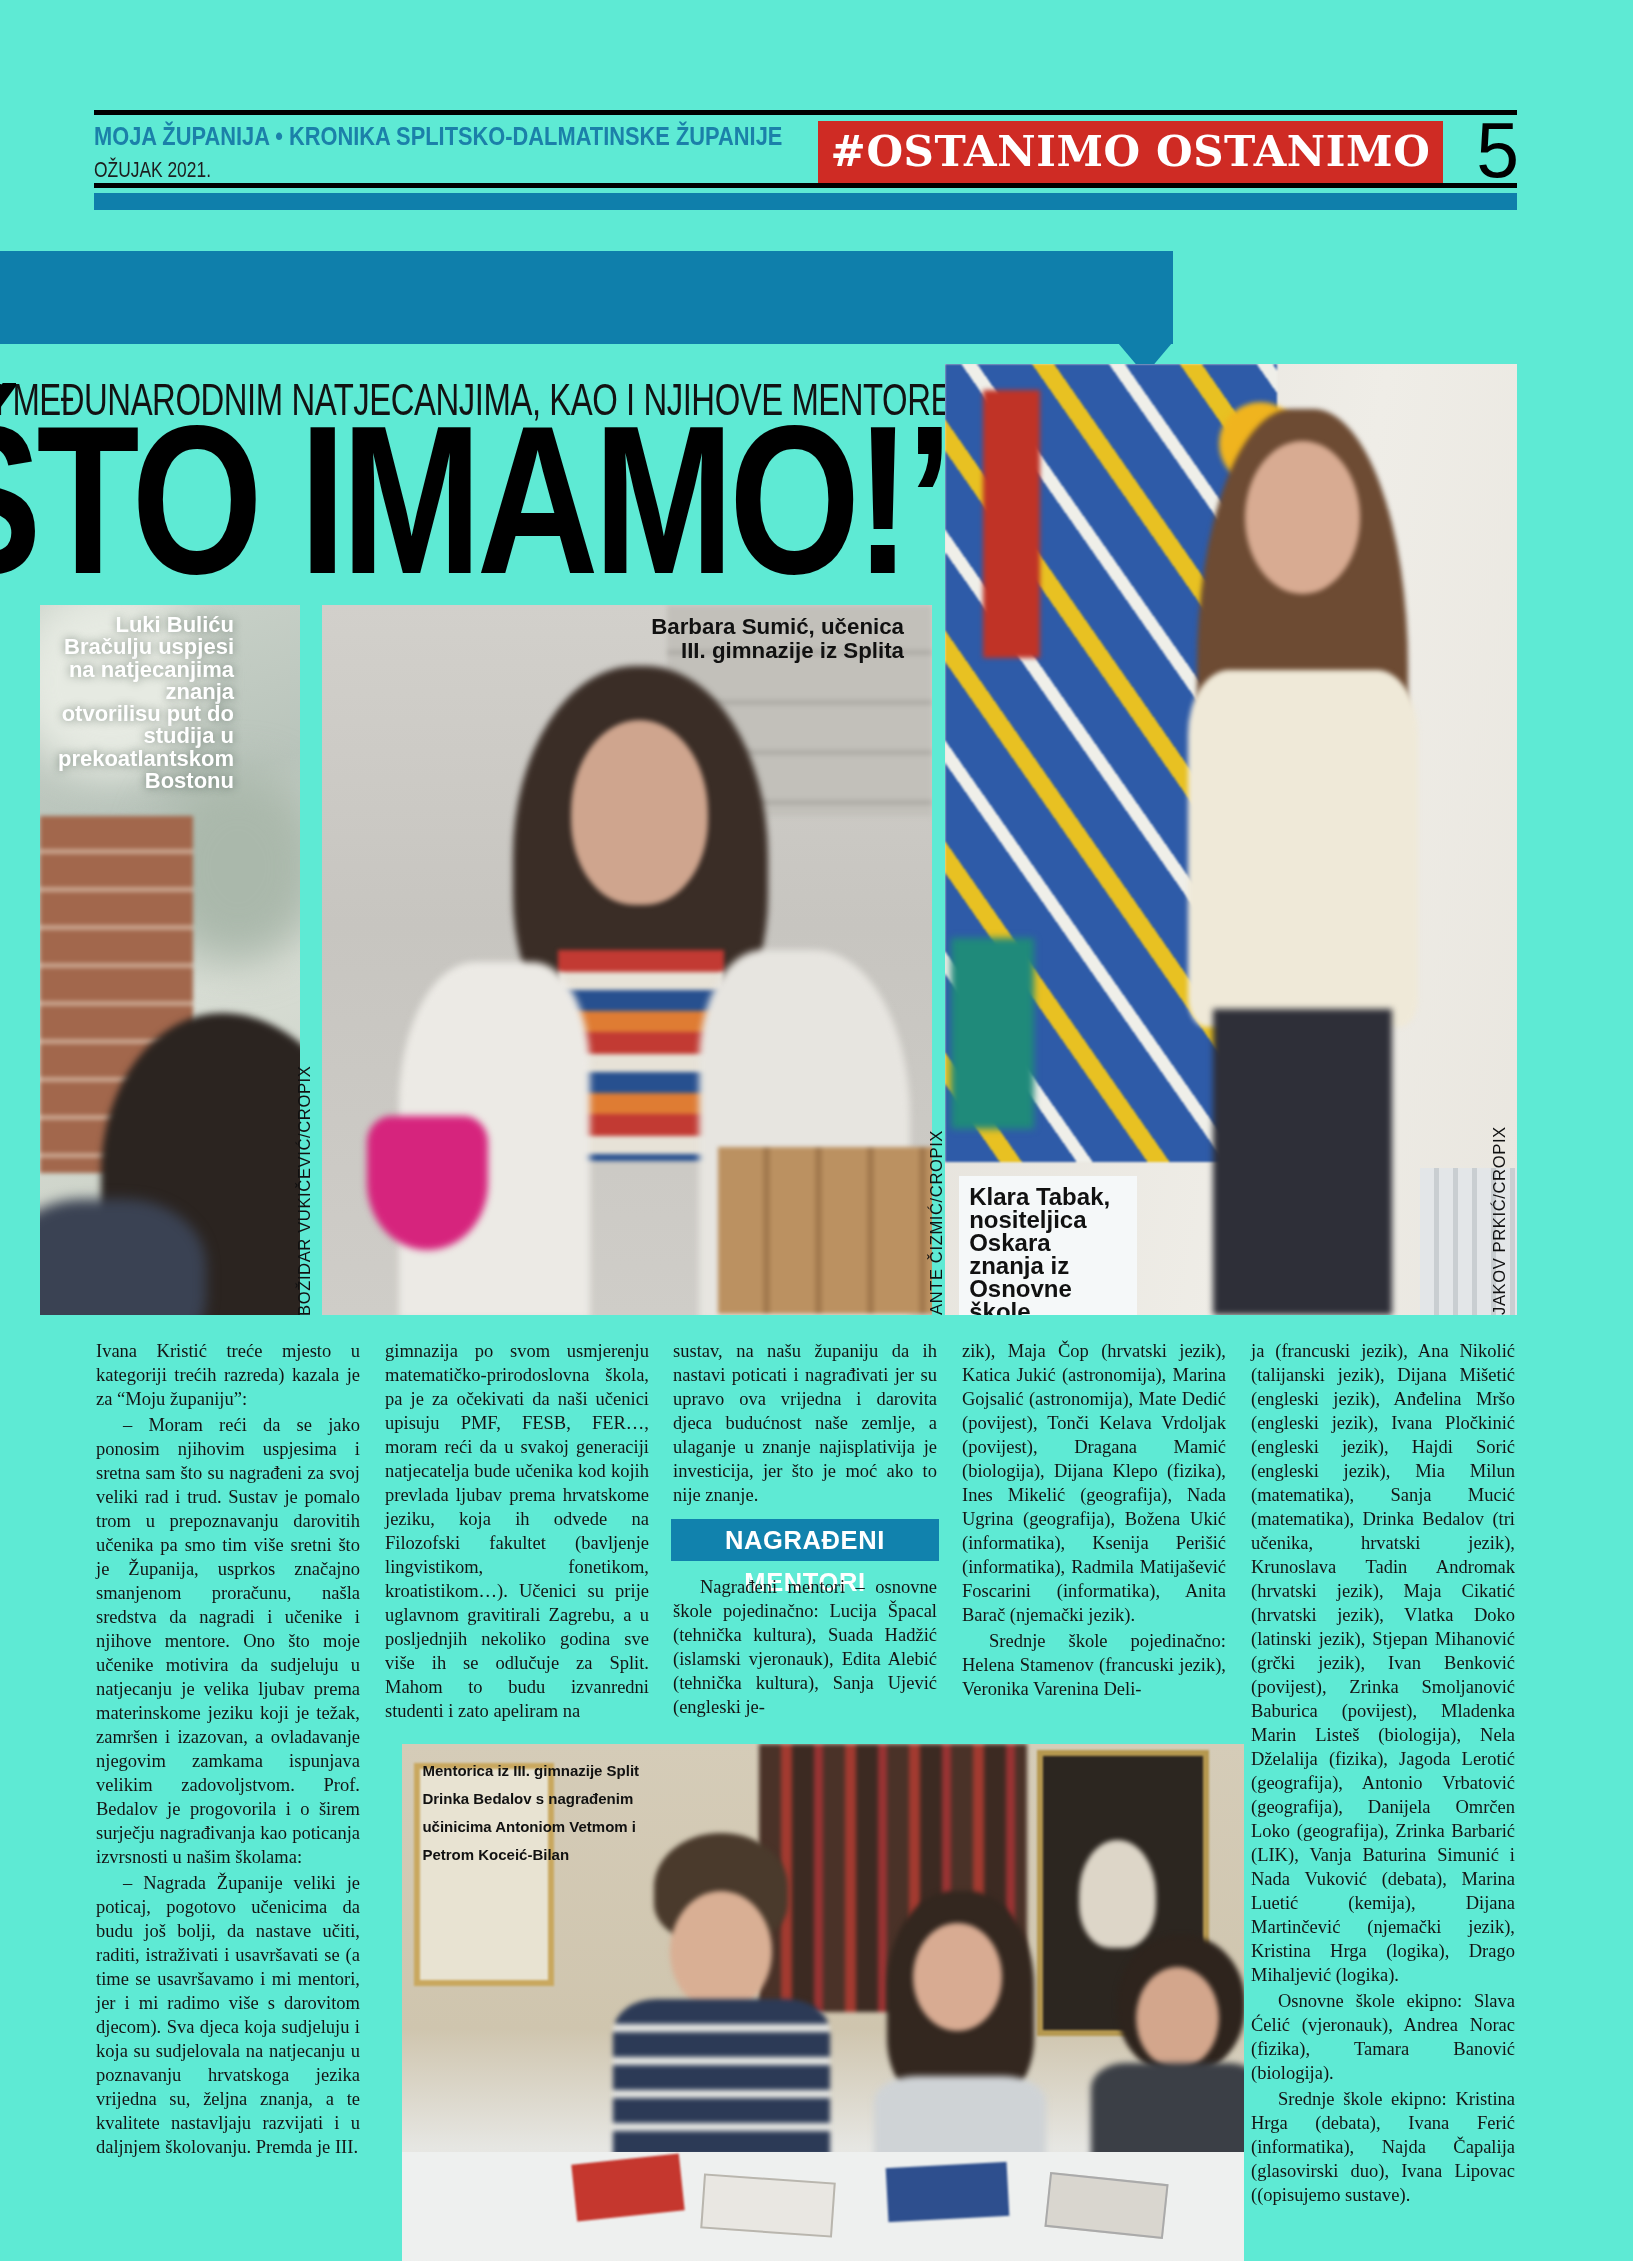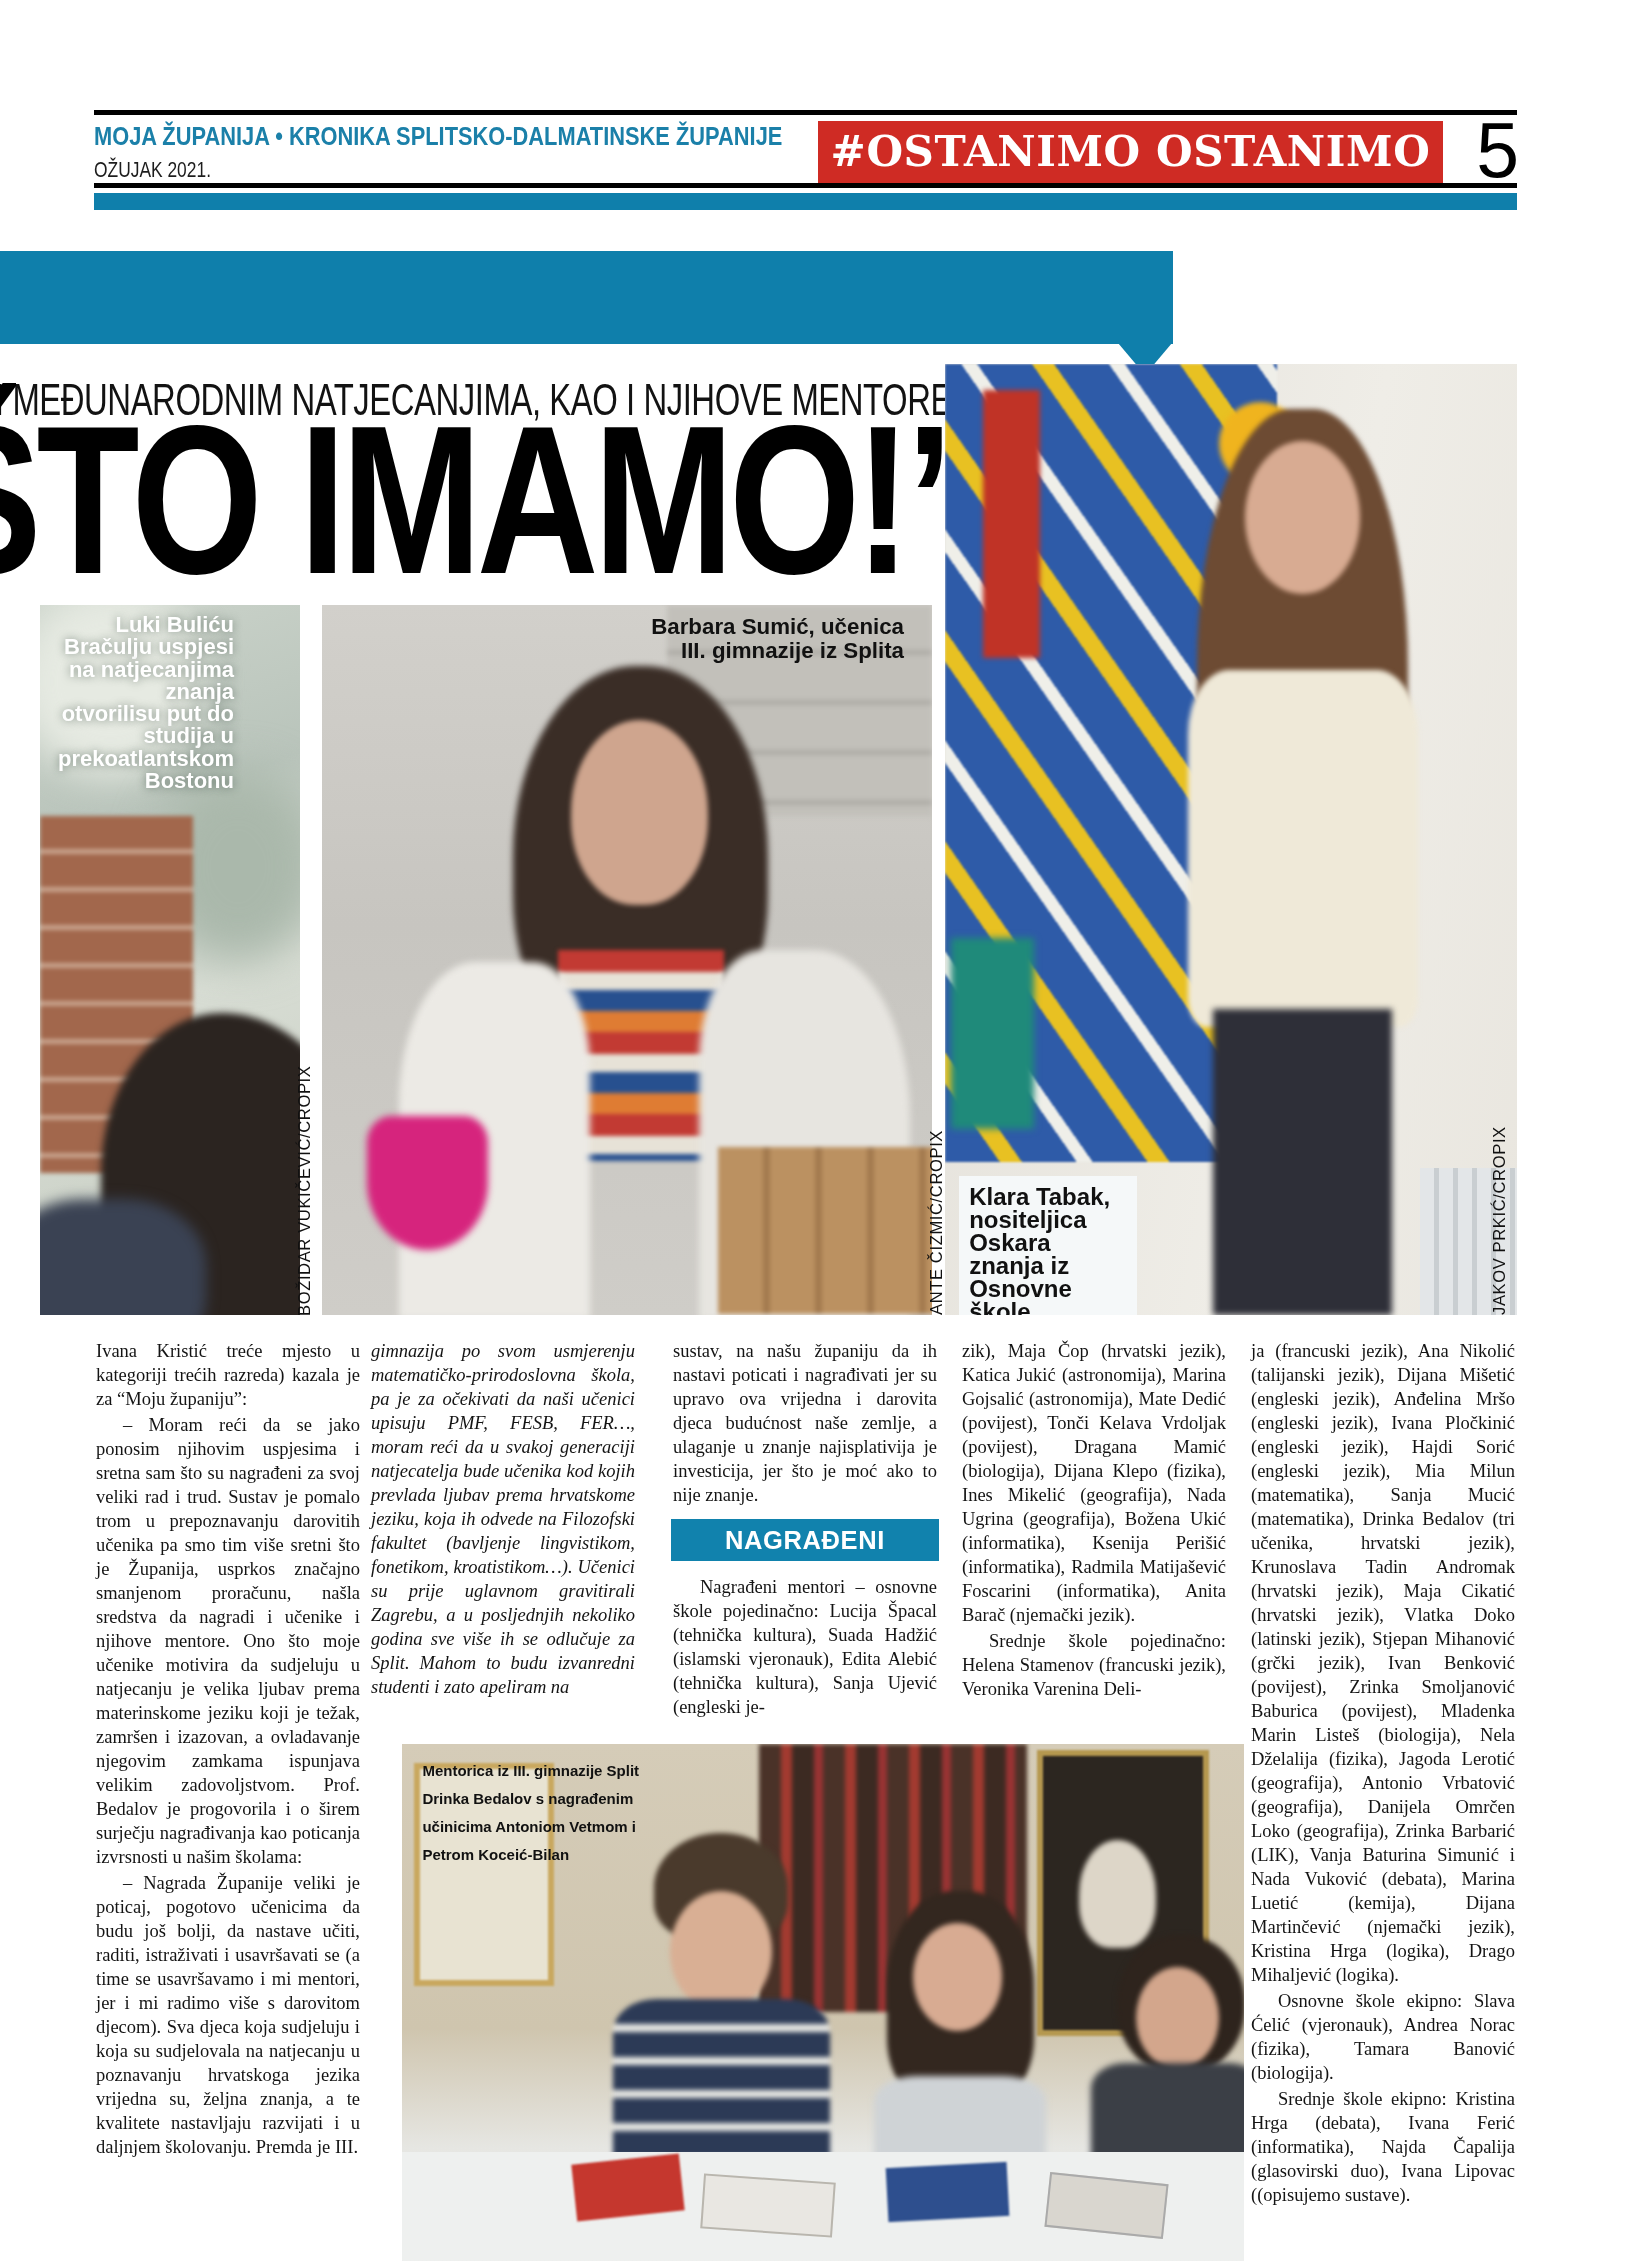--- a/index.html
+++ b/index.html
@@ -1,16 +1,16 @@
 <!DOCTYPE html>
 <html style="font-size:10.2px"><head>
 <meta charset="utf-8">
 <style>
   html,body{margin:0;padding:0;background:#e8e8e8;}
-  .page{position:relative;width:1633px;height:2261px;background:#ffffff;overflow:hidden;
+  .page{position:relative;width:1633px;height:2261px;background:#5eead4;overflow:hidden;
         font-family:"Liberation Sans",sans-serif;}
 
   
   .rule{position:absolute;background:#000;height:4.5px;width:1423px;left:94px;}
   .rule-top{top:110px;}
   .rule-mid{top:183px;}
   .blue-strip{position:absolute;left:94px;top:193px;width:1423px;height:17px;background:#0f7fab;}
   .masthead-title{position:absolute;left:94px;top:121px;font-size:26px;font-weight:bold;color:#1b80a9;
         white-space:nowrap;transform:scaleX(.84);transform-origin:left top;letter-spacing:0;}
   .masthead-date{position:absolute;left:94px;top:157px;font-size:22.3px;color:#1d1d1d;
@@ -86,21 +86,21 @@
   .creditA{left:295px;top:1093px;height:223px;}
   .creditB{left:927px;top:1148px;height:167px;}
   .creditC{left:1490px;top:1141px;height:174px;}
 
   
   .bodycol{position:absolute;top:1337px;width:268px;font-family:"Liberation Serif",serif;
         font-size:18.5px;line-height:24px;color:#141414;text-align:justify;overflow:hidden;}
   .bodycol p.para{margin:2px;text-indent:27px;}
   .flush > p.para:first-child{text-indent:0;}
   .col1{left:94px;height:894px;}
-  .col2{left:369px;height:408px;font-style:italic;}
+  .col2{left:383px;height:408px;}
   .col3{left:671px;height:408px;}
   .col4{left:960px;height:408px;}
   .col5{left:1249px;height:906px;}
   .section-box{margin:11.5px 0 14px;background:#1182ad;color:#fff;font-family:"Liberation Sans",sans-serif;
         font-weight:bold;font-size:25.5px;height:42px;line-height:42px;text-align:center;letter-spacing:0.6px;text-indent:0;}
 
   
   .photoD{left:402px;top:1744px;width:842px;height:517px;background:
         linear-gradient(180deg,#d5ccb8 0%,#cfc5ae 55%,#e6e6e2 78%,#eef0ef 100%);}
   .pd-frame1{left:11.5px;top:19px;width:128px;height:211px;background:#e8e3d2;border:6.4px solid #c9a85f;filter:blur(1.3px);}

